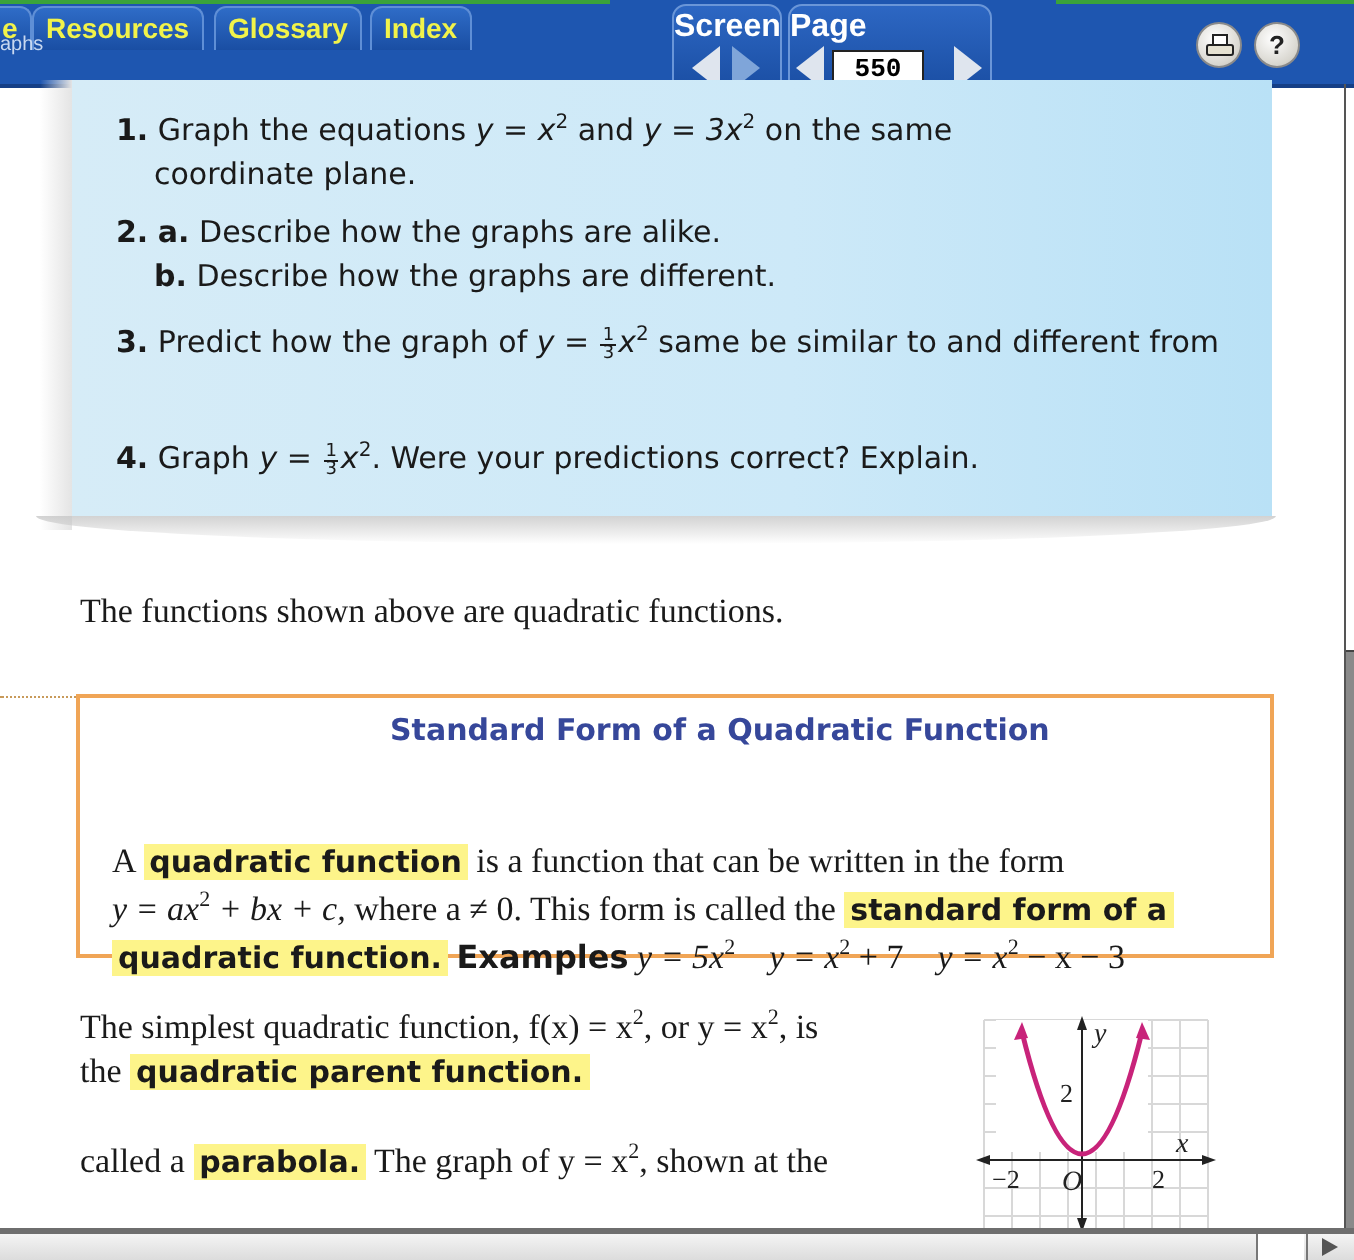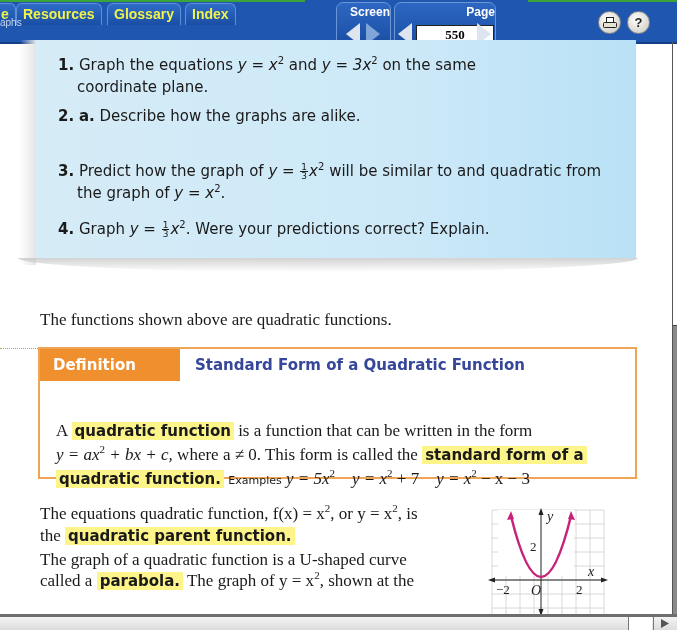--- a/index.html
+++ b/index.html
@@ -25,31 +25,31 @@
   .breadcrumb {
     position: absolute; left: 0; top: 17px; font-family: Liberation Sans, sans-serif;
     font-size: 10px; color: #c8d8f0;
   }
   .nav-box {
     position: absolute; top: 2px; height: 44px;
     background: linear-gradient(#2d67c3, #1a4ea3);
     border: 1px solid #6a96d8; border-radius: 7px 7px 3px 3px;
   }
   .nav-box .label {
-    position: absolute; left: 0; right: 0; top: 2px; text-align: right;
-    color: #ffffff; font-family: "Liberation Sans", sans-serif; font-weight: bold; font-size: 12px;
+    position: absolute; left: 0; right: 0; top: 2px; text-align: left;
+    color: #ffffff; font-family: "Liberation Sans", sans-serif; font-weight: bold; font-size: 16px;
   }
   .arrow-left, .arrow-right { position: absolute; top: 20px; width: 0; height: 0; }
   .arrow-left { border-top: 11px solid transparent; border-bottom: 11px solid transparent; border-right: 14px solid #dfe5ee; }
   .arrow-right { border-top: 11px solid transparent; border-bottom: 11px solid transparent; border-left: 14px solid #dfe5ee; }
   .arrow-right.dim { border-left-color: #7fa5d9; }
   .page-field {
-    position: absolute; left: 21px; top: 22px; width: 78px; height: 18px;
+    position: absolute; left: 21px; top: 22px; width: 46px; height: 18px;
     background: #ffffff; border: 1px solid #222;
-    font-family: Liberation Serif, serif; font-weight: bold; font-size: 13px; text-align: center; line-height: 17px; color: #000;
+    font-family: Liberation Mono, monospace; font-weight: bold; font-size: 13px; text-align: center; line-height: 17px; color: #000;
   }
   .round-btn {
     position: absolute; top: 11px; width: 23px; height: 23px; border-radius: 50%;
     background: radial-gradient(circle at 40% 35%, #ffffff, #d8d6cf 70%, #b9b6ab);
     border: 1px solid #8a8a8a;
     display: flex; align-items: center; justify-content: center;
     font-family: "Liberation Sans", sans-serif; font-weight: bold; font-size: 13px; color: #222;
   }
 
   
@@ -73,21 +73,21 @@
   .q .num { font-weight: bold; }
   .q .ind { padding-left: 19px; display: block; }
   .q sup { font-size: 10px; line-height: 0; vertical-align: 6px; }
   .frac { display: inline-block; vertical-align: -3px; font-size: 9px; line-height: 8px; text-align: center; margin: 0 1px; }
   .frac span { display: block; }
   .frac .top { border-bottom: 1px solid #1a1a1a; padding: 0 1px; }
   .it { font-style: italic; }
 
   
   .serif { font-family: "Liberation Serif", serif; font-size: 17px; color: #1a1a1a; }
-  .intro { position: absolute; left: 40px; top: 296px; margin-top: 14px; }
+  .intro { position: absolute; left: 40px; top: 296px; }
 
   .dots { position: absolute; left: 0; top: 348px; width: 40px; border-top: 1px dotted #c89a5a; }
 
   
   .defbox {
     position: absolute; left: 38px; top: 347px; width: 599px; height: 132px;
     border: 2px solid #f0a556;
   }
   .def-tag {
     position: absolute; left: 0; top: 0; width: 140px; height: 32px;
@@ -97,21 +97,21 @@
   }
   .def-title {
     position: absolute; left: 155px; top: 0; height: 32px; line-height: 32px;
     font-family: "DejaVu Sans", sans-serif; font-weight: bold; font-size: 15px; color: #36479a;
   }
   .def-text { position: absolute; left: 16px; top: 38px; width: 570px; line-height: 24px; margin-top: 32px; }
   .hl {
     background: #fdf48a; font-family: "DejaVu Sans", sans-serif; font-weight: bold; font-size: 15px;
     padding: 0 3px;
   }
-  .bold-sans { font-family: "DejaVu Sans", sans-serif; font-weight: normal; font-size: 11px; text-align: center; }
+  .bold-sans { font-family: "DejaVu Sans", sans-serif; font-weight: bold; font-size: 16px; text-align: center; }
   .serif sup { font-size: 11px; line-height: 0; vertical-align: 7px; }
 
   .lower1 { position: absolute; left: 40px; top: 503px; width: 440px; line-height: 22px; }
   .lower2 { position: absolute; left: 40px; top: 549px; width: 440px; line-height: 21px; }
 
   
   .graph { position: absolute; left: 488px; top: 508px; width: 120px; height: 108px; }
 
   
   .vscroll-line { position: absolute; left: 672px; top: 42px; width: 1px; height: 580px; background: #555; }
@@ -171,63 +171,62 @@
 
 <div class="q" style="left:58px; top:54px;">
   <span class="num">1.</span>
   <span>Graph the equations </span><span class="it">y = x</span><sup>2</sup><span> and </span><span class="it">y = 3x</span><sup>2</sup><span> on the same</span>
   <span class="ind">coordinate plane.</span>
 </div>
 
 <div class="q" style="left:58px; top:105px;">
   <span class="num">2.</span>
   <span class="num">a.</span><span> Describe how the graphs are alike.</span>
+  <span class="ind"><span class="num">b.</span><span> Describe how the graphs are different.</span></span>
 </div>
 
 <div class="q" style="left:58px; top:160px;">
   <span class="num">3.</span>
   <span>Predict how the graph of </span><span class="it">y = </span>
-  <span class="frac"><span class="top">1</span><span>3</span></span><span class="it">x</span><sup>2</sup><span> will be similar to and quadratic from</span>
-  <span class="ind"><span>the graph of </span><span class="it">y = x</span><sup>2</sup>.</span>
+  <span class="frac"><span class="top">1</span><span>3</span></span><span class="it">x</span><sup>2</sup><span> same be similar to and different from</span>
 </div>
 
 <div class="q" style="left:58px; top:218px;">
   <span class="num">4.</span>
   <span>Graph </span><span class="it">y = </span>
   <span class="frac"><span class="top">1</span><span>3</span></span><span class="it">x</span><sup>2</sup><span>. Were your predictions correct? Explain.</span>
 </div>
 
 <div class="serif intro">The functions shown above are quadratic functions.</div>
 
 <div class="dots"></div>
 
 <div class="defbox">
-  <div class="def-tag">Definition</div>
   <div class="def-title">Standard Form of a Quadratic Function</div>
   <div class="def-text serif">
     <span>A</span>
     <span class="hl">quadratic function</span>
     <span>is a function that can be written in the form</span><br>
     <span class="it">y = ax</span><sup>2</sup><span class="it"> + bx + c,</span><span> where a ≠ 0. This form is called the </span><span class="hl">standard form of a</span><br>
     <span class="hl">quadratic function.</span>
     <span class="bold-sans">Examples</span>
     <span class="it">y = 5x</span><sup>2</sup>&nbsp;&nbsp;&nbsp;
     <span class="it">y = x</span><sup>2</sup><span> + 7</span>&nbsp;&nbsp;&nbsp;
     <span class="it">y = x</span><sup>2</sup><span> − x − 3</span>
   </div>
 </div>
 
 <div class="serif lower1">
-  <span>The equations quadratic function, f(x) = x</span><sup>2</sup><span>, or y = x</span><sup>2</sup><span>, is</span><br>
+  <span>The simplest quadratic function, f(x) = x</span><sup>2</sup><span>, or y = x</span><sup>2</sup><span>, is</span><br>
   <span>the</span>
   <span class="hl">quadratic parent function.</span>
 </div>
 
 <div class="serif lower2">
-  <span>The graph of a quadratic function is a U-shaped curve</span><br>
+  <br>
   <span>called a</span>
   <span class="hl">parabola.</span>
   <span>The graph of y = x</span><sup>2</sup><span>, shown at the</span><br>
 </div>
 
 <svg class="graph" viewBox="0 0 120 108">
   <g stroke="#d8d8d8" stroke-width="1">
     <line x1="4" y1="2" x2="4" y2="108"></line>
       <line x1="18" y1="2" x2="18" y2="108"></line>
       <line x1="32" y1="2" x2="32" y2="108"></line>

